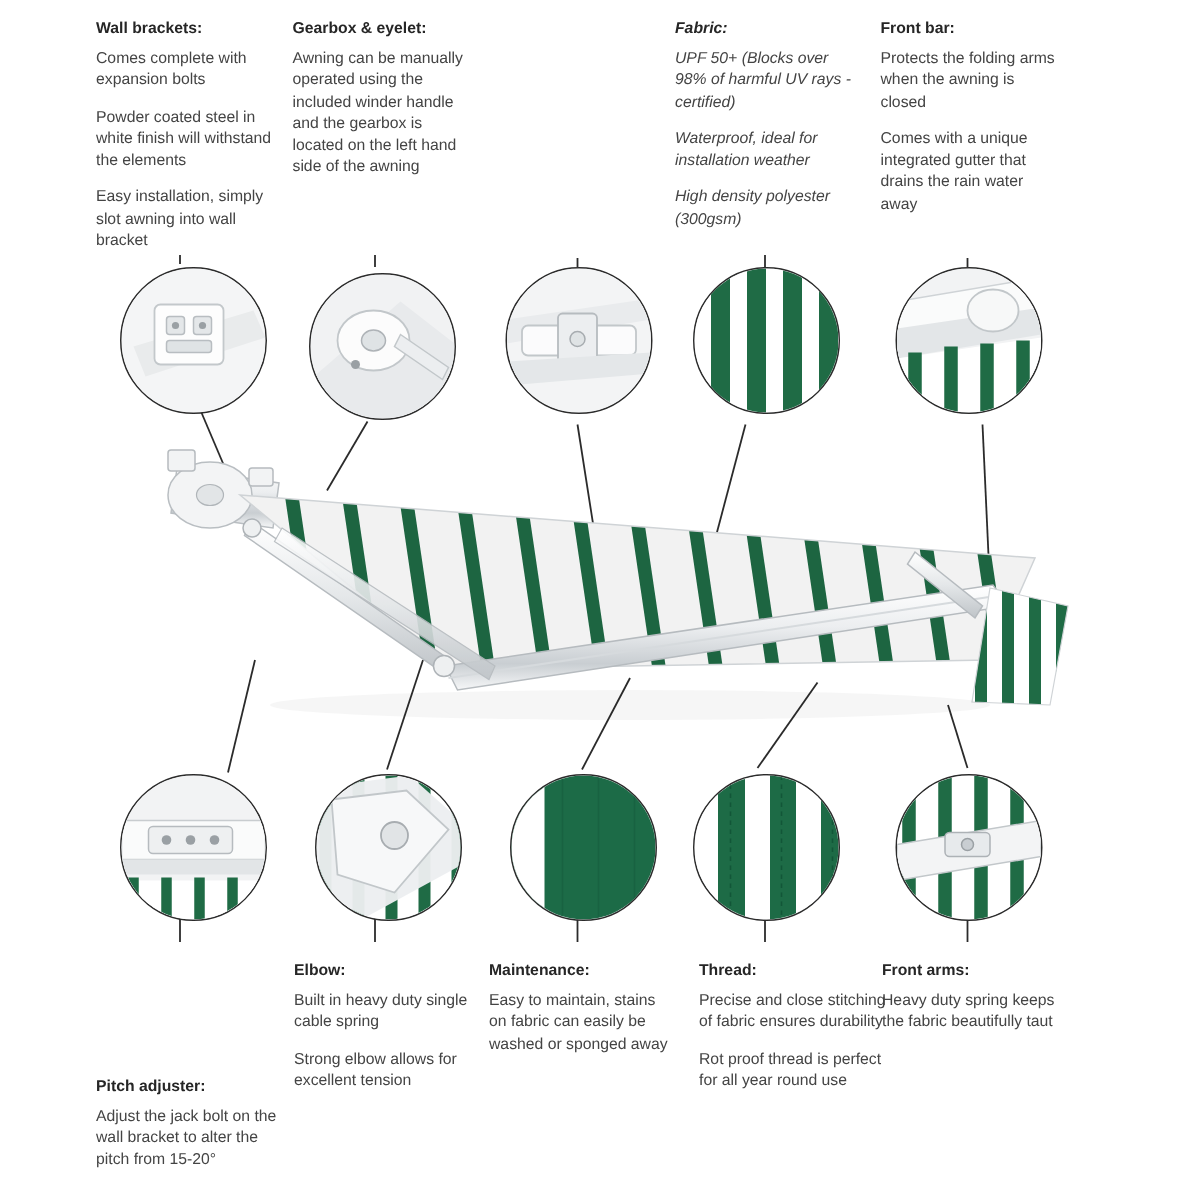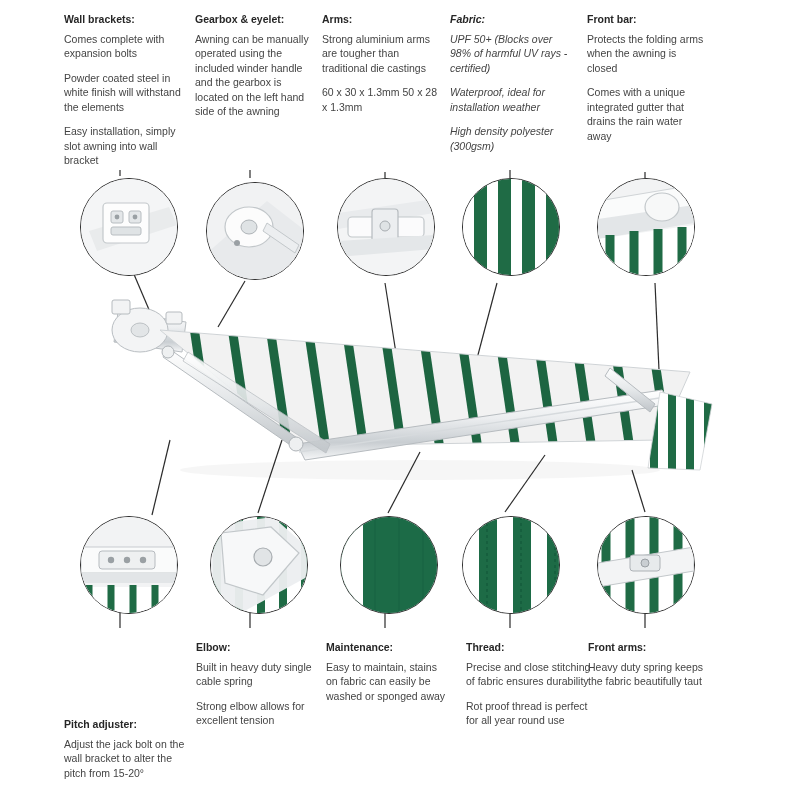--- a/index.html
+++ b/index.html
@@ -102,25 +102,20 @@
     <p>Comes complete with expansion bolts</p>
     <p>Powder coated steel in white finish will withstand the elements</p>
     <p>Easy installation, simply slot awning into wall bracket</p>
   </div>
 
   <div class="note" style="left:195px; top:12px; width:120px;">
     <span class="title">Gearbox &amp; eyelet:</span>
     <p>Awning can be manually operated using the included winder handle and the gearbox is located on the left hand side of the awning</p>
   </div>
 
-  <div class="note" style="left:322px; top:12px; width:118px;">
-    <span class="title">Arms:</span>
-    <p>Strong aluminium arms are tougher than traditional die castings</p>
-    <p>60 x 30 x 1.3mm 50 x 28 x 1.3mm</p>
-  </div>
 
   <div class="note" style="left:450px; top:12px; width:125px;font-style:italic;">
     <span class="title">Fabric:</span>
     <p>UPF 50+ (Blocks over 98% of harmful UV rays - certified)</p>
     <p>Waterproof, ideal for installation weather</p>
     <p>High density polyester (300gsm)</p>
   </div>
 
   <div class="note" style="left:587px; top:12px; width:122px;">
     <span class="title">Front bar:</span>

